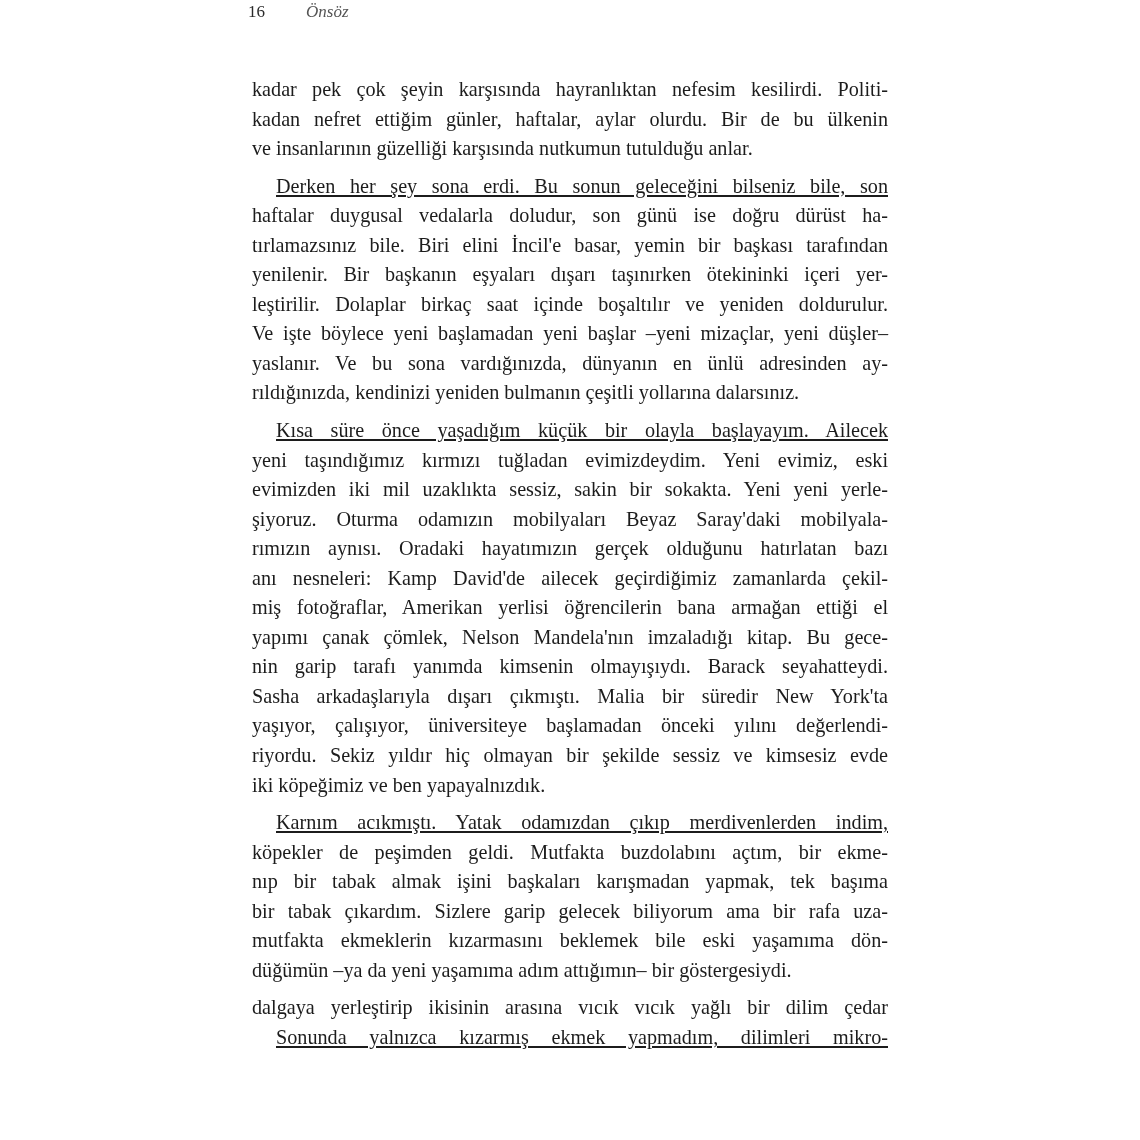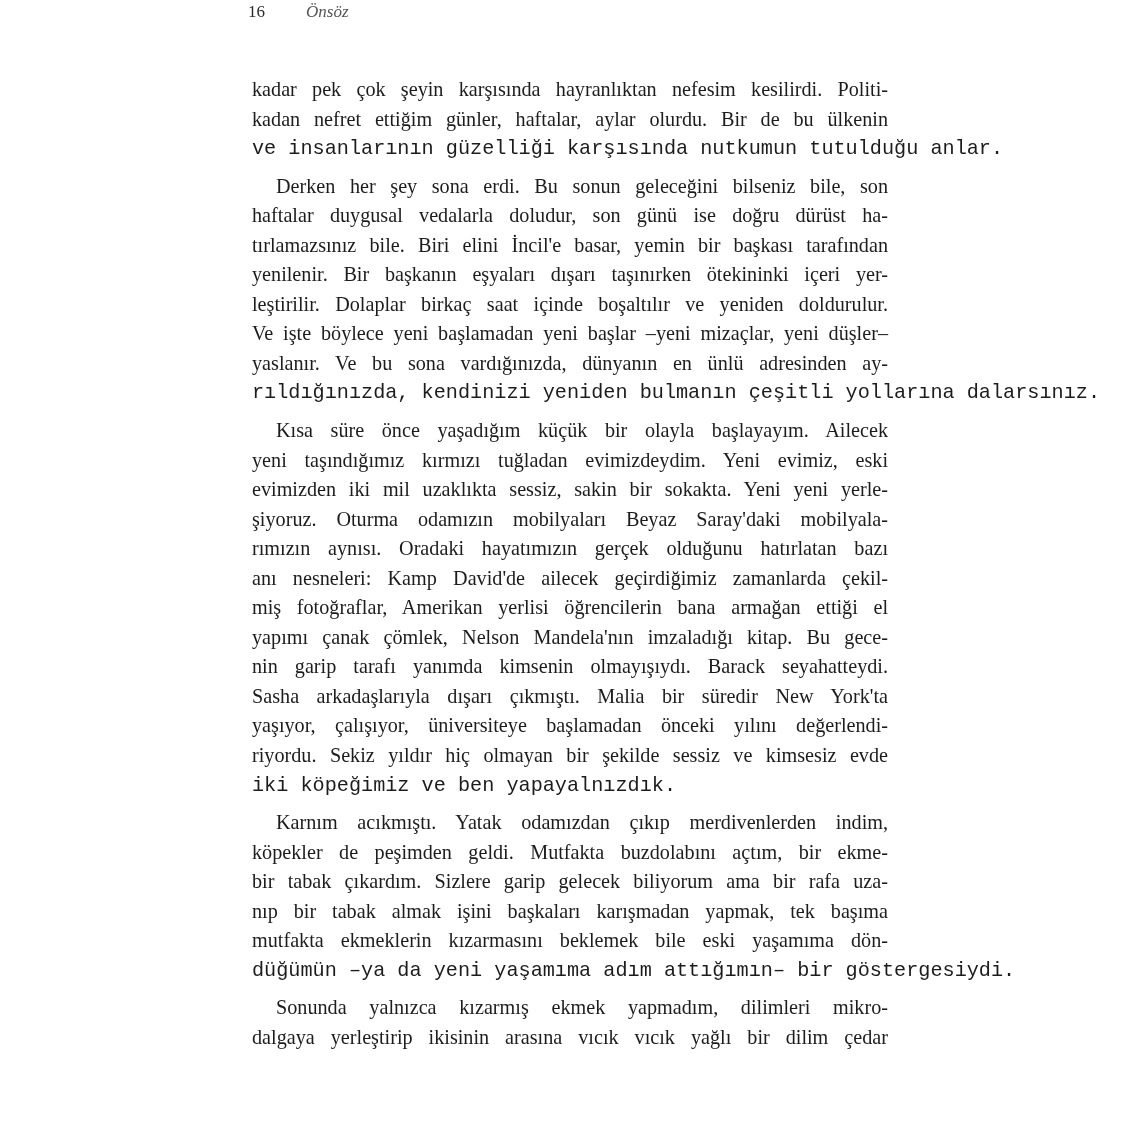--- a/index.html
+++ b/index.html
@@ -15,22 +15,22 @@
   .body-text {
     position: absolute; left: 244px; top: 67px; width: 652px;
     font-family: "Liberation Serif", "DejaVu Serif", serif;
     font-size: 20.2px; line-height: 29.55px; color: #1c1c1c;
   }
   .para { margin: 8px; }
   .line {
     display: block; text-align: justify; text-align-last: justify;
     white-space: nowrap; height: 29.55px;
   }
-  .line.last { text-align-last: left; font-family: Liberation Mono, monospace; }
-  .line.indent { padding-left: 24px; }
+  .line.last { text-align-last: left; }
+  .line.indent { padding-left: 24px; text-decoration: underline; }
 </style>
 </head>
 <body>
 
 <div class="page">
   <div class="running-head">
     <span class="pagenum">16</span><span class="section">Önsöz</span>
   </div>
   <div class="body-text" id="body-text">
       <div class="para">
@@ -59,23 +59,23 @@
         <span class="line">yapımı çanak çömlek, Nelson Mandela'nın imzaladığı kitap. Bu gece-</span>
         <span class="line">nin garip tarafı yanımda kimsenin olmayışıydı. Barack seyahatteydi.</span>
         <span class="line">Sasha arkadaşlarıyla dışarı çıkmıştı. Malia bir süredir New York'ta</span>
         <span class="line">yaşıyor, çalışıyor, üniversiteye başlamadan önceki yılını değerlendi-</span>
         <span class="line">riyordu. Sekiz yıldır hiç olmayan bir şekilde sessiz ve kimsesiz evde</span>
         <span class="line last">iki köpeğimiz ve ben yapayalnızdık.</span>
       </div>
       <div class="para">
         <span class="line indent">Karnım acıkmıştı. Yatak odamızdan çıkıp merdivenlerden indim,</span>
         <span class="line">köpekler de peşimden geldi. Mutfakta buzdolabını açtım, bir ekme-</span>
+        <span class="line">nıp bir tabak almak işini başkaları karışmadan yapmak, tek başıma</span>
         <span class="line">bir tabak çıkardım. Sizlere garip gelecek biliyorum ama bir rafa uza-</span>
-        <span class="line">nıp bir tabak almak işini başkaları karışmadan yapmak, tek başıma</span>
         <span class="line">mutfakta ekmeklerin kızarmasını beklemek bile eski yaşamıma dön-</span>
         <span class="line last">düğümün –ya da yeni yaşamıma adım attığımın– bir göstergesiydi.</span>
       </div>
       <div class="para">
+        <span class="line">dalgaya yerleştirip ikisinin arasına vıcık vıcık yağlı bir dilim çedar</span>
         <span class="line indent">Sonunda yalnızca kızarmış ekmek yapmadım, dilimleri mikro-</span>
-        <span class="line">dalgaya yerleştirip ikisinin arasına vıcık vıcık yağlı bir dilim çedar</span>
       </div>
     </div>
 </div>
 
 </body></html>

